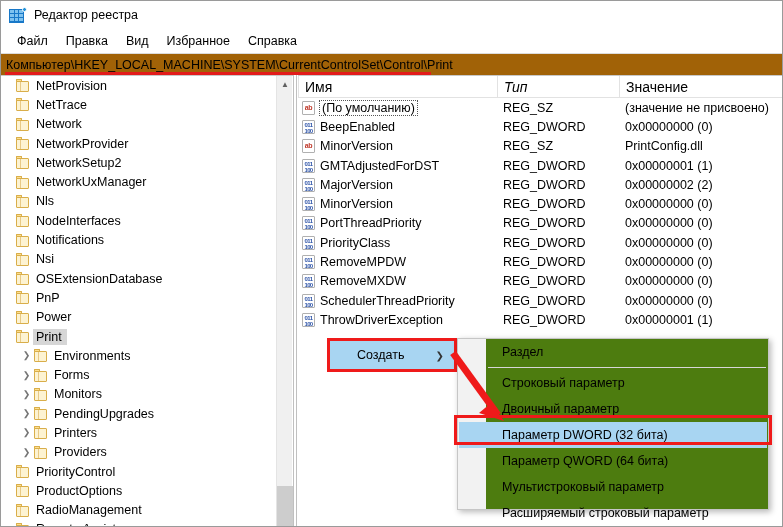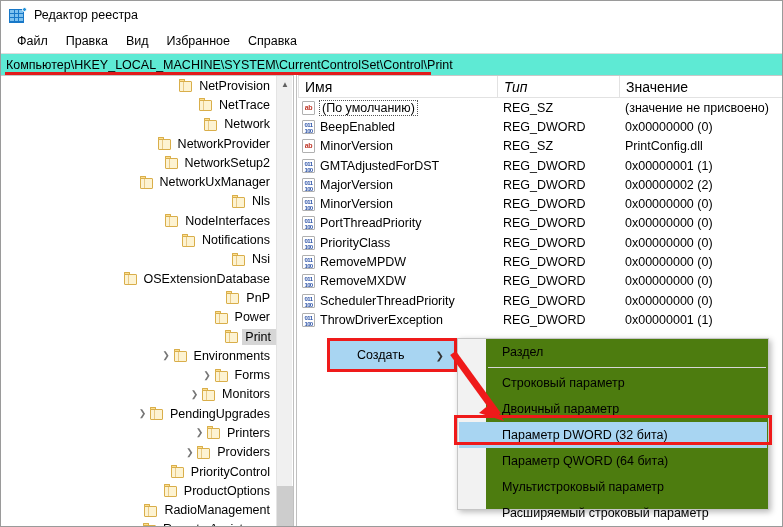--- a/index.html
+++ b/index.html
@@ -63,21 +63,21 @@
   .menu-item {
     font-size: 12.5px; color: #000000;
     padding: 3px 9px;
     white-space: nowrap;
     cursor: default;
   }
 
   
   #addressbar {
     position: absolute; left: 0; top: 52px; width: 781px; height: 22px;
-    background: #5eead4;
+    background: #a16207;
     border-top: 1px solid #dcdcdc;
     display: flex; align-items: center;
     padding-left: 5px;
   }
   #address-text {
     font-size: 12.5px; color: #000000; white-space: nowrap;
   }
   #address-underline {
     position: absolute; left: 4px; top: 71px;
     width: 426px; height: 3px;
@@ -95,21 +95,20 @@
   #tree-list {
     position: absolute; left: 0; top: 0; width: 275px;
   }
   .tree-row {
     position: relative;
     height: 19.3px;
     display: flex; align-items: center;
     font-size: 12.5px; color: #000000;
     white-space: nowrap;
     cursor: default;
-    justify-content: flex-end;
   }
   .tree-row .chev {
     width: 15px; flex: 0 0 15px;
     text-align: center;
     font-size: 9px; color: #767676;
     line-height: 1;
   }
   .folder {
     position: relative;
     width: 15px; height: 13px;

